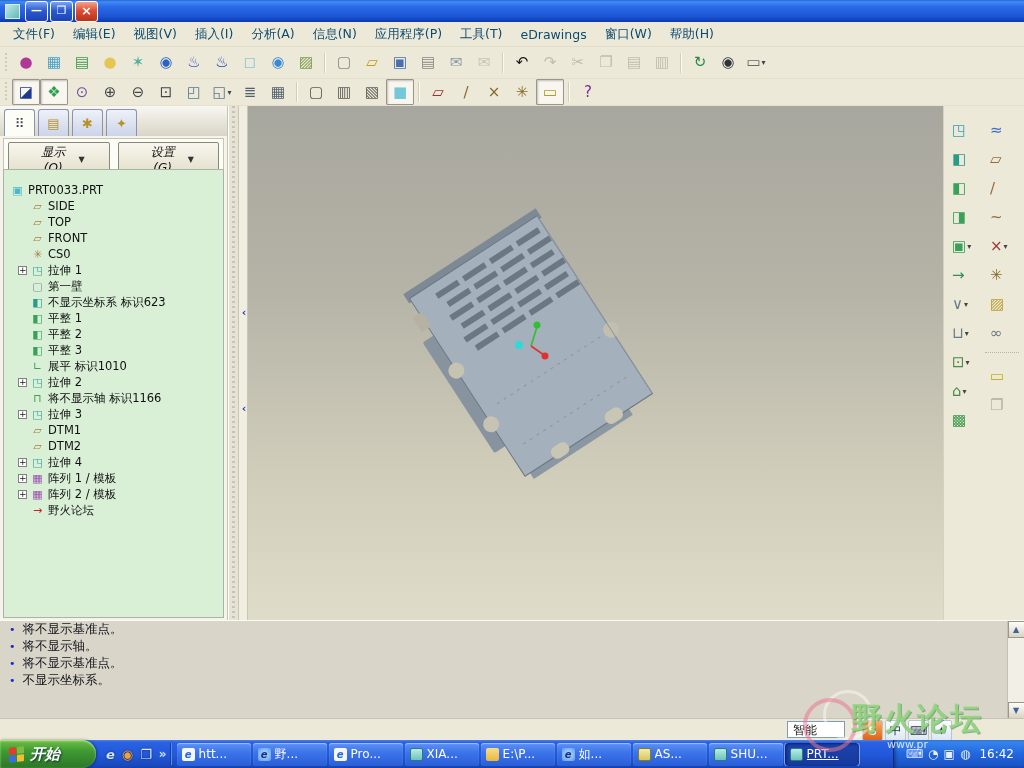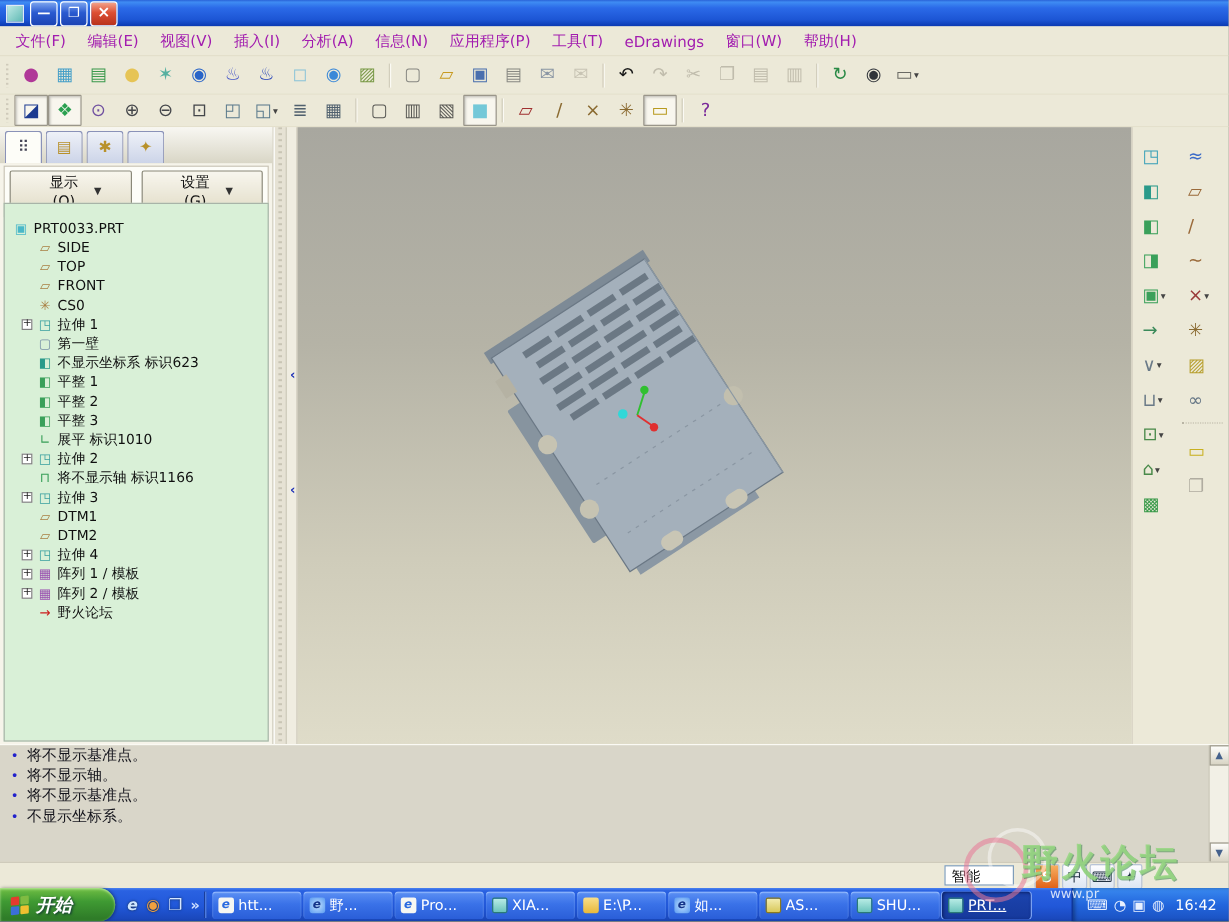--- a/index.html
+++ b/index.html
@@ -15,21 +15,21 @@
   .title{color:#fff;font-weight:bold;font-size:13px;letter-spacing:.5px;
     text-shadow:1px 1px 1px #123;flex:1;white-space:nowrap;}
   .winbtns{display:flex;gap:2px;}
   .wb{width:21px;height:19px;border:1px solid #fff;border-radius:3px;color:#fff;
     font-size:11px;line-height:17px;text-align:center;font-weight:bold;
     background:linear-gradient(180deg,#7ba4ef,#2a5ad0 45%,#1c43b4);}
   .wb.cls{background:linear-gradient(180deg,#f2a48c,#dd4f33 45%,#b8321c);font-size:13px;}
   
   .menubar{position:absolute;top:22px;left:0;width:1024px;height:25px;background:#ece9d8;
     border-bottom:1px solid #e0dcc8;display:flex;align-items:center;padding-left:4px;box-sizing:border-box;}
-  .mitem{padding:4px 9px;font-size:12.5px;color:#a21caf;white-space:nowrap;}
+  .mitem{padding:4px 9px;font-size:12.5px;color:#0c4a6e;white-space:nowrap;}
   
   .tbrow{position:absolute;left:0;width:1024px;background:#ece9d8;display:flex;align-items:center;
     box-sizing:border-box;border-bottom:1px solid #e4e0cc;}
   #tb1{top:47px;height:32px;}
   #tb2{top:79px;height:27px;}
   .tbi{width:26px;height:24px;display:flex;align-items:center;justify-content:center;
     border:1px solid transparent;border-radius:1px;position:relative;}
   .tbi .glyph{font-size:15px;line-height:1;}
   .tbi.pressed{border:1px solid #9a968a;background:#f8f6ee;box-shadow:inset 1px 1px 2px rgba(0,0,0,.22);}
   .tcaret{font-size:8px;color:#444;margin-left:1px;}
@@ -44,21 +44,21 @@
   .navtabs{height:30px;background:linear-gradient(180deg,#f8f7f2,#d9d6c6);display:flex;gap:3px;
     padding:3px 0 0 4px;box-sizing:border-box;}
   .navtab{width:29px;height:26px;border:1px solid #8a92b8;border-bottom:none;border-radius:3px 3px 0 0;
     background:linear-gradient(180deg,#eef1f8,#ccd4e8);display:flex;align-items:center;justify-content:center;
     font-size:13px;color:#b8912a;}
   .navtab.active{background:#fdfdf8;color:#445;}
   .navbtns{display:flex;gap:8px;margin:2px 3px;padding:3px 4px;background:#fdfdf8;
     border:1px solid #c8c4b4;}
   .ddbtn{font-size:12px;padding:1px 24px;background:linear-gradient(#f8f6ee,#e2ddc8);
     border:1px solid #8a8878;border-radius:2px;display:flex;align-items:center;gap:5px;
-    font-family:inherit;color:#111;}
+    font-family:inherit;color:#111;font-style:italic;}
   .ddbtn .caret{font-size:8px;color:#333;}
   .tree{position:absolute;top:63px;bottom:2px;left:3px;right:3px;background:#d9f0d7;
     border:1px solid #a8b4a8;overflow:hidden;padding-top:12px;box-sizing:border-box;}
   .trow{display:flex;align-items:center;height:16px;font-size:11.5px;color:#101010;white-space:nowrap;}
   .trow.root{padding-left:4px;}
   .trow:not(.root){padding-left:4px;}
   .texp{width:9px;height:9px;box-sizing:border-box;border:1px solid #808080;background:#fff;
     font-size:9px;line-height:7px;text-align:center;margin-right:3px;color:#222;flex:none;}
   .tsp{width:12px;flex:none;}
   .trow:not(.root) .tsp,.trow:not(.root) .texp{margin-left:10px;}
@@ -142,21 +142,21 @@
   .trayico{color:#e8f0ff;font-size:12px;}
   .traytime{color:#fff;font-size:12px;margin-left:4px;}
   
   .watermark{position:absolute;right:0;top:690px;width:215px;height:78px;pointer-events:none;z-index:50;}
   .wm-circle1{position:absolute;left:-6px;top:8px;width:46px;height:46px;border-radius:50%;
     border:4px solid rgba(232,120,150,.55);}
   .wm-circle2{position:absolute;left:14px;top:0px;width:44px;height:44px;border-radius:50%;
     border:3px solid rgba(255,255,255,.45);}
   .wm-title{position:absolute;left:42px;top:8px;font-size:31px;font-weight:bold;
     color:rgba(150,214,130,.88);text-shadow:1px 1px 0 rgba(40,120,60,.5);letter-spacing:2px;white-space:nowrap;}
-  .wm-url{position:absolute;left:66px;top:48px;font-size:11px;color:rgba(255,255,255,.8);}
+  .wm-url{position:absolute;left:78px;top:48px;font-size:11px;color:rgba(255,255,255,.8);}
 </style>
 </head>
 <body>
 
 <div id="app">
 
   <div class="titlebar">
     <span class="app-ico"></span>
     <span class="winbtns">
       <span class="wb">—</span>

